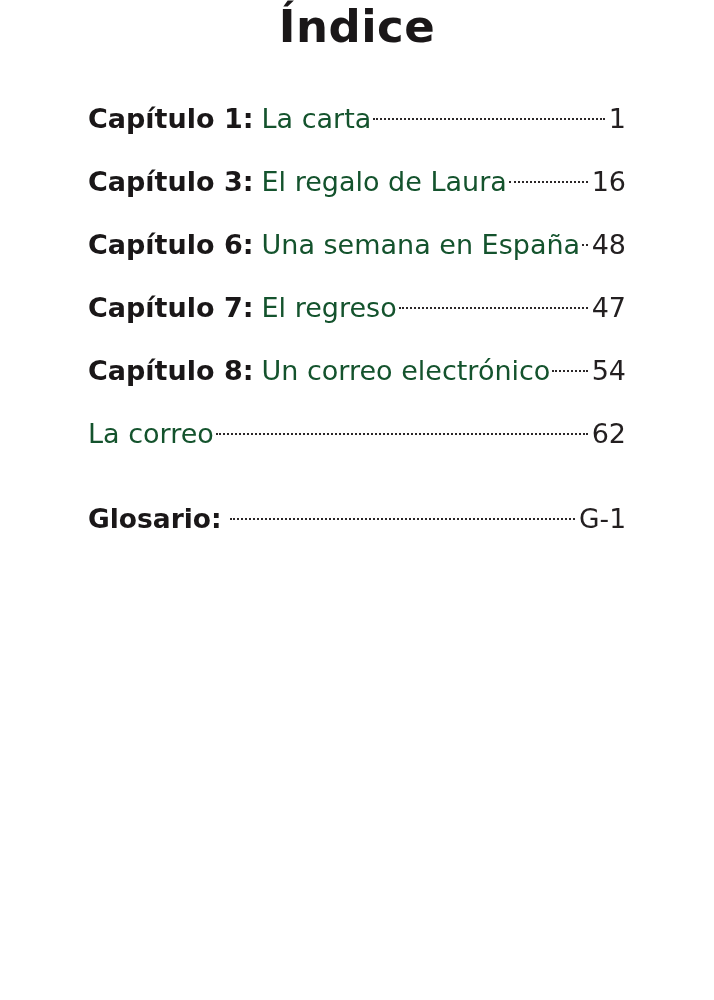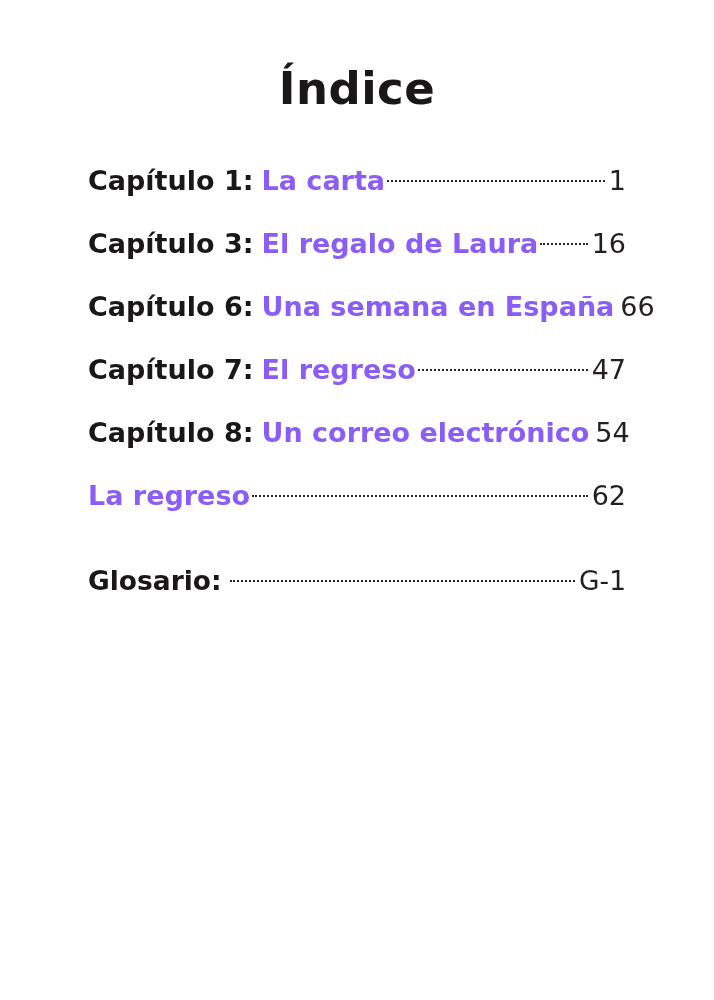--- a/index.html
+++ b/index.html
@@ -20,42 +20,41 @@
     height: 1000px;
     box-sizing: border-box;
     padding: 0 88px;
   }
   .title {
     text-align: center;
     font-size: 45px;
     font-weight: bold;
     letter-spacing: 0.5px;
     margin: 0;
-    padding-top: 62px;
     color: #1a1718;
   }
   .toc {
     margin-top: 48px;
   }
   .toc-row {
     display: flex;
     align-items: baseline;
     font-size: 27px;
     line-height: 1.0;
     margin-bottom: 32px;
     white-space: nowrap;
   }
   .chapter-label {
     font-weight: bold;
     color: #1a1718;
     margin-right: 8px;
   }
   .chapter-title {
-    font-weight: bold;
-    color: #8b5cf6;
+    font-weight: normal;
+    color: #14532d;
   }
   .leader {
     flex: 1 1 auto;
     position: relative;
     height: 1em;
     margin: 0 2px;
     overflow: hidden;
   }
   .leader::before {
     content: "";
@@ -104,39 +103,39 @@
       <span class="leader"></span>
       <span class="page-num">16</span>
     </div>
 
 
 
     <div class="toc-row">
       <span class="chapter-label">Capítulo 6:</span>
       <span class="chapter-title">Una semana en España</span>
       <span class="leader"></span>
-      <span class="page-num">66</span>
+      <span class="page-num">48</span>
     </div>
 
     <div class="toc-row">
       <span class="chapter-label">Capítulo 7:</span>
       <span class="chapter-title">El regreso</span>
       <span class="leader"></span>
       <span class="page-num">47</span>
     </div>
 
     <div class="toc-row">
       <span class="chapter-label">Capítulo 8:</span>
       <span class="chapter-title">Un correo electrónico</span>
       <span class="leader"></span>
       <span class="page-num">54</span>
     </div>
 
     <div class="toc-row">
-      <span class="chapter-title">La regreso</span>
+      <span class="chapter-title">La correo</span>
       <span class="leader"></span>
       <span class="page-num">62</span>
     </div>
 
     <div class="glossary-row">
       <span class="chapter-label">Glosario:</span>
       <span class="leader"></span>
       <span class="page-num">G-1</span>
     </div>
 

